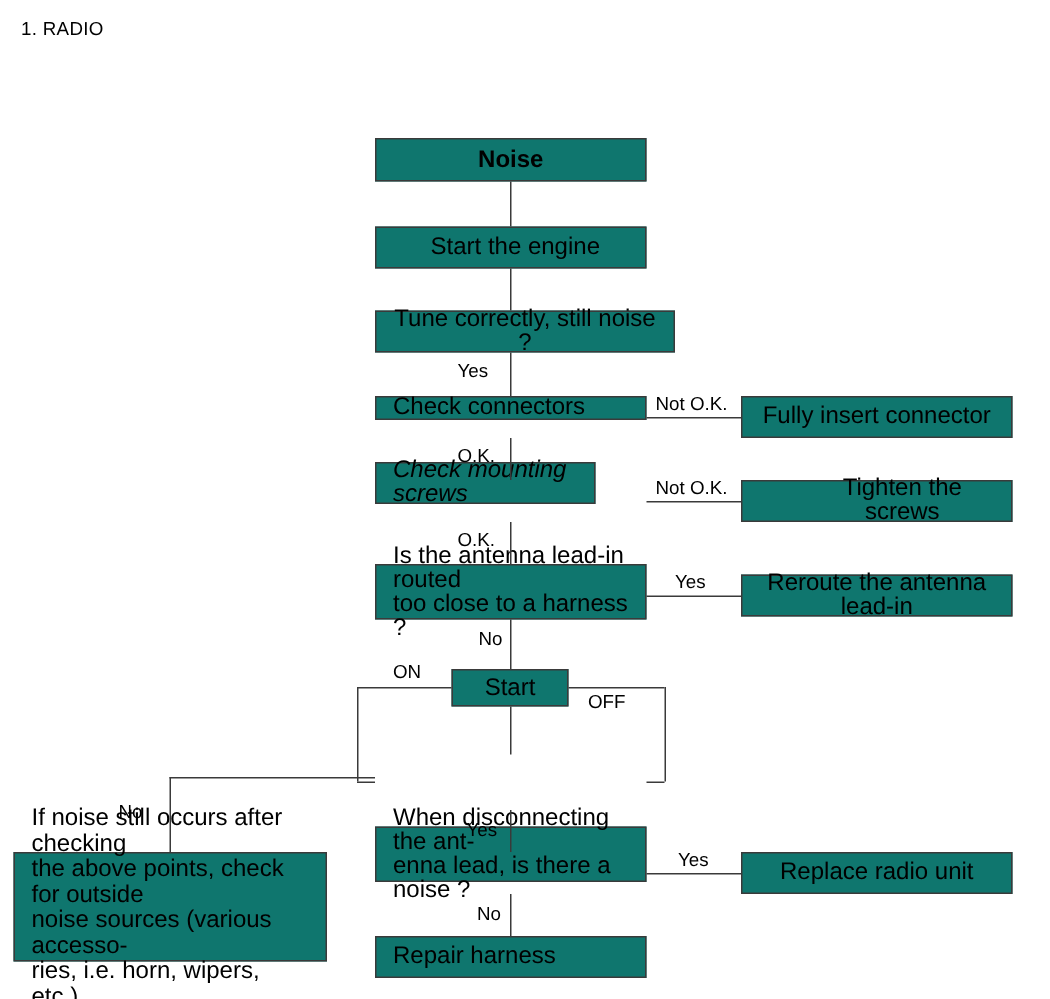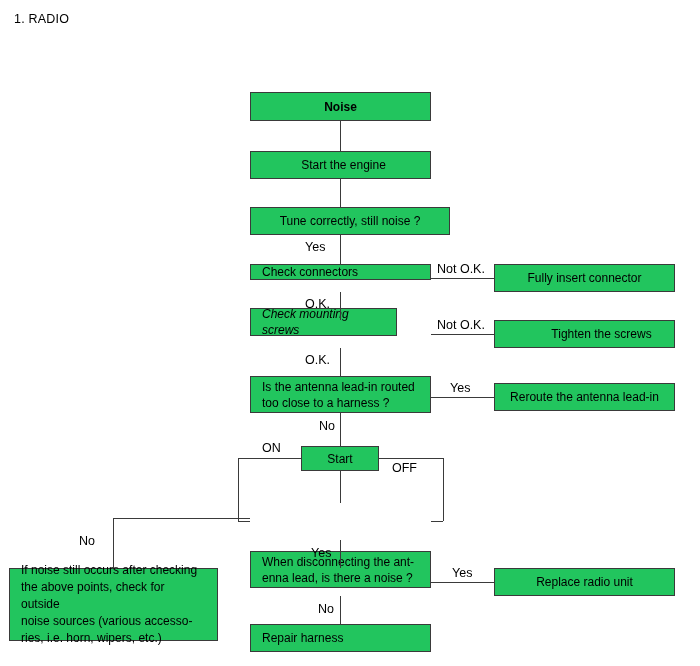--- a/index.html
+++ b/index.html
@@ -27,22 +27,22 @@
     top: 12px;
     font-size: 12.5px;
     letter-spacing: 0.2px;
     white-space: pre;
   }
   
   .box {
     position: absolute;
     box-sizing: border-box;
     border: 1px solid #3a3a3a;
-    background: #22c55e;
-    font-size: 12px;
+    background: #0f766e;
+    font-size: 16px;
     line-height: 16px;
     display: flex;
     align-items: center;
     padding: 0 11px;
     white-space: pre-line;
   }
   .box.center {
     justify-content: center;
     text-align: center;
     padding: 0 6px;

